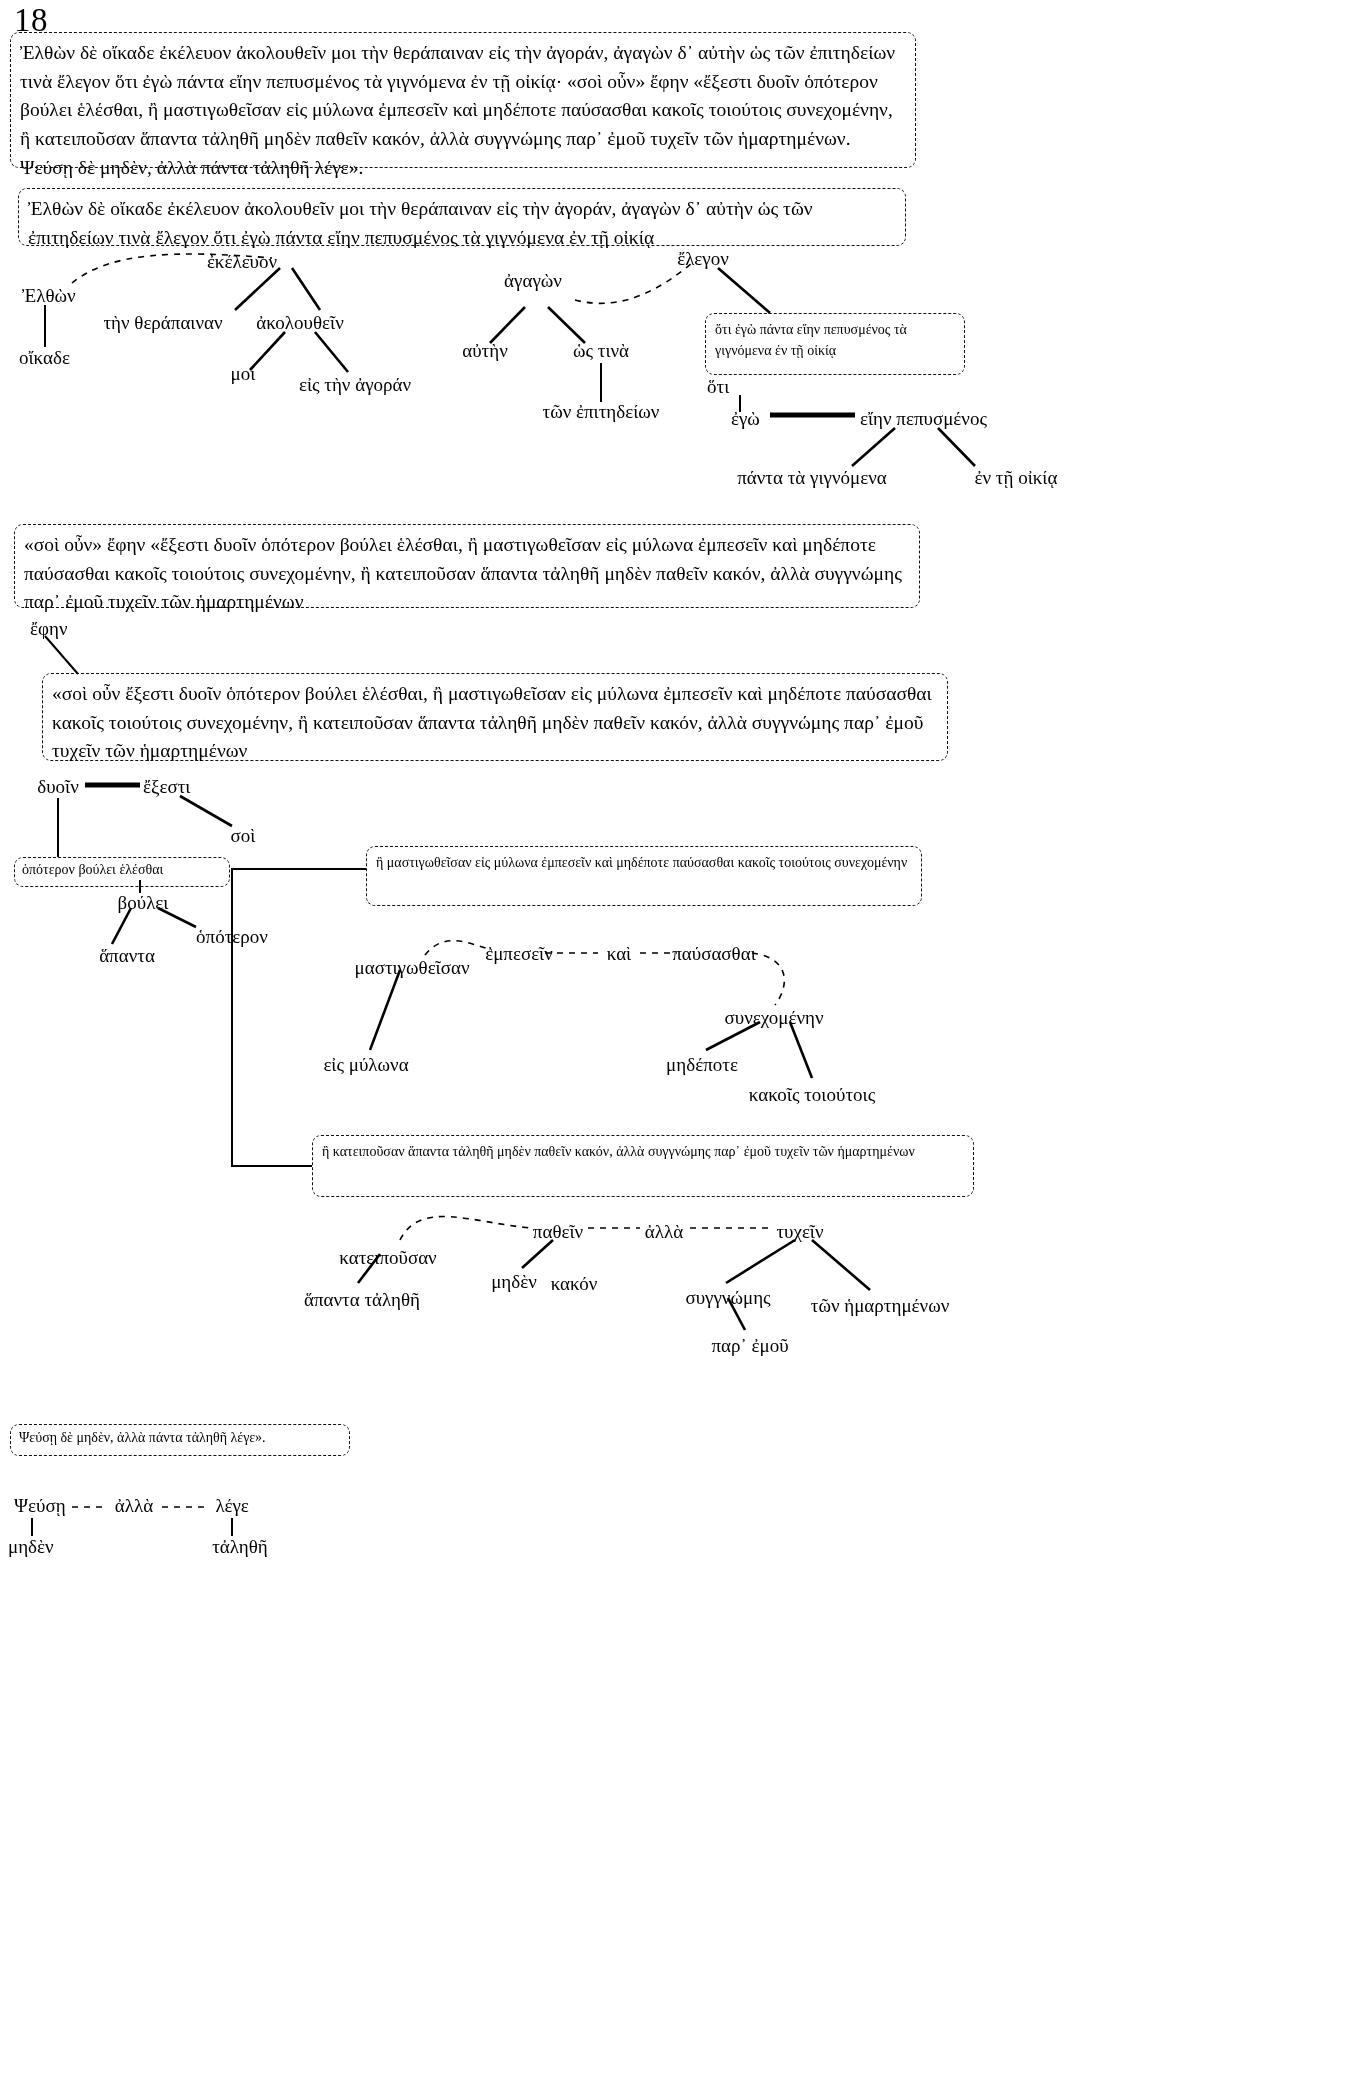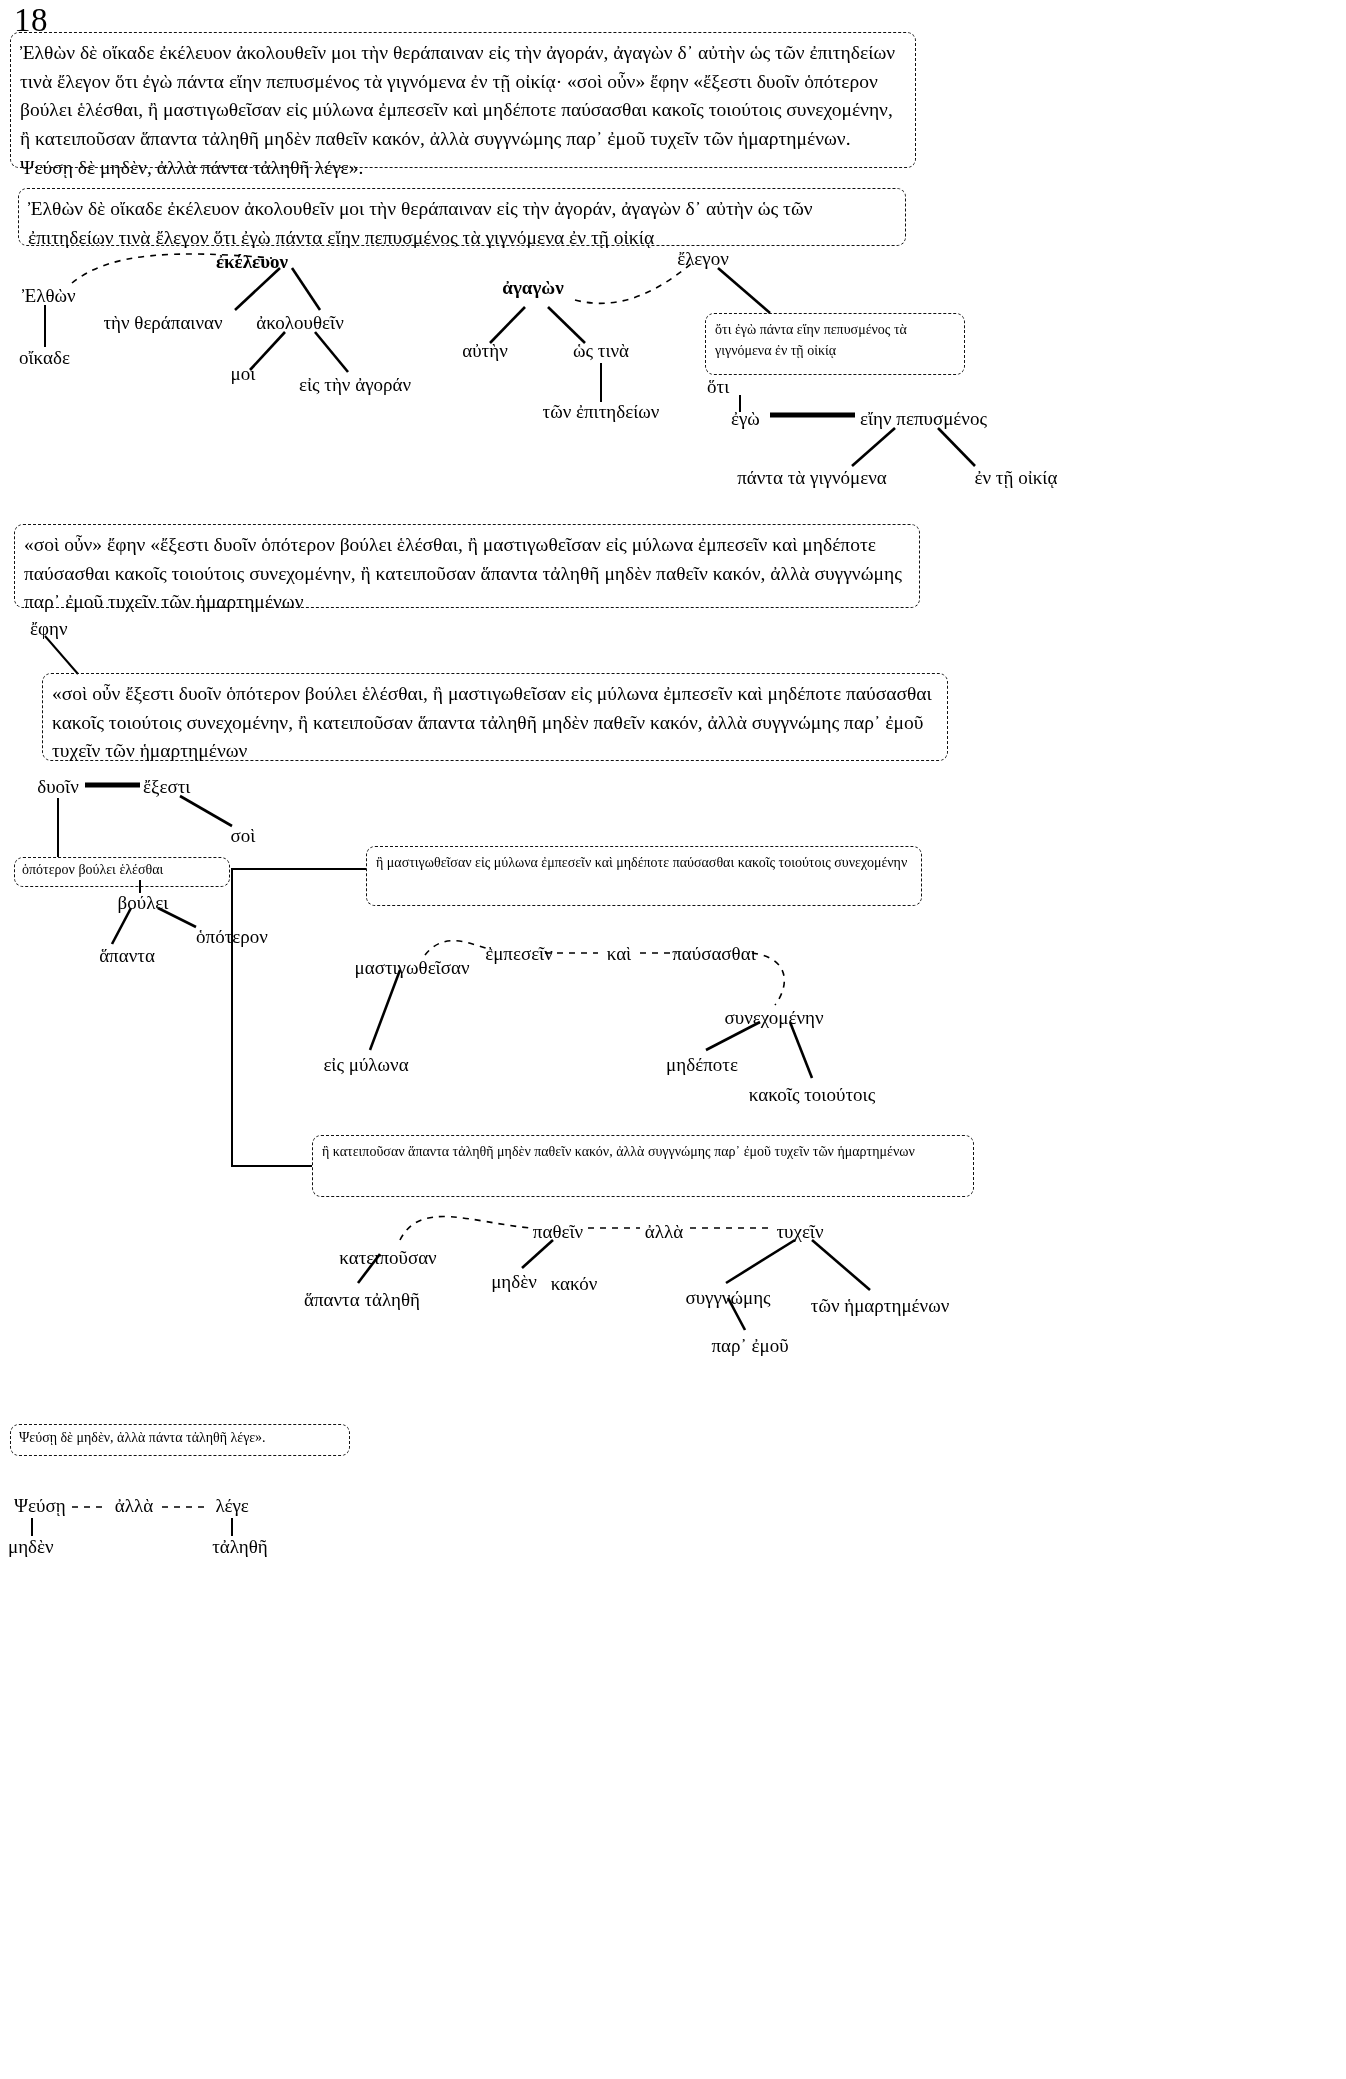--- a/index.html
+++ b/index.html
@@ -132,29 +132,29 @@
     <line class="dashE" x1="72" y1="1507" x2="105" y2="1507"></line>
     <line class="dashE" x1="162" y1="1507" x2="205" y2="1507"></line>
     <line class="solidT" x1="32" y1="1518" x2="32" y2="1536"></line>
     <line class="solidT" x1="232" y1="1518" x2="232" y2="1536"></line>
   </svg>
 
   <div class="sbox" style="left:10px; top:32px; width:906px; height:136px;">Ἐλθὼν δὲ οἴκαδε ἐκέλευον ἀκολουθεῖν μοι τὴν θεράπαιναν εἰς τὴν ἀγοράν, ἀγαγὼν δ᾽ αὐτὴν ὡς τῶν ἐπιτηδείων τινὰ ἔλεγον ὅτι ἐγὼ πάντα εἴην πεπυσμένος τὰ γιγνόμενα ἐν τῇ οἰκίᾳ· «σοὶ οὖν» ἔφην «ἔξεστι δυοῖν ὁπότερον βούλει ἑλέσθαι, ἢ μαστιγωθεῖσαν εἰς μύλωνα ἐμπεσεῖν καὶ μηδέποτε παύσασθαι κακοῖς τοιούτοις συνεχομένην, ἢ κατειποῦσαν ἅπαντα τἀληθῆ μηδὲν παθεῖν κακόν, ἀλλὰ συγγνώμης παρ᾽ ἐμοῦ τυχεῖν τῶν ἡμαρτημένων. Ψεύσῃ δὲ μηδὲν, ἀλλὰ πάντα τἀληθῆ λέγε».</div>
 
   <div class="sbox" style="left:18px; top:188px; width:888px; height:58px;">Ἐλθὼν δὲ οἴκαδε ἐκέλευον ἀκολουθεῖν μοι τὴν θεράπαιναν εἰς τὴν ἀγοράν, ἀγαγὼν δ᾽ αὐτὴν ὡς τῶν ἐπιτηδείων τινὰ ἔλεγον ὅτι ἐγὼ πάντα εἴην πεπυσμένος τὰ γιγνόμενα ἐν τῇ οἰκίᾳ</div>
 
-  <div class="node" style="left:252px; top:252px;font-weight:bold;">ἐκέλευον</div>
+  <div class="node" style="left:242px; top:252px;">ἐκέλευον</div>
   <div class="node left" style="left:22px; top:286px;">Ἐλθὼν</div>
   <div class="node left" style="left:19px; top:348px;">οἴκαδε</div>
   <div class="node" style="left:163px; top:313px;">τὴν θεράπαιναν</div>
   <div class="node" style="left:300px; top:313px;">ἀκολουθεῖν</div>
   <div class="node" style="left:243px; top:364px;">μοι</div>
   <div class="node" style="left:355px; top:375px;">εἰς τὴν ἀγοράν</div>
 
-  <div class="node" style="left:533px; top:278px;font-weight:bold;">ἀγαγὼν</div>
+  <div class="node" style="left:533px; top:271px;">ἀγαγὼν</div>
   <div class="node" style="left:485px; top:341px;">αὐτὴν</div>
   <div class="node" style="left:601px; top:341px;">ὡς  τινὰ</div>
   <div class="node" style="left:601px; top:402px;">τῶν ἐπιτηδείων</div>
 
   <div class="node" style="left:703px; top:249px;">ἔλεγον</div>
 
   <div class="sbox thin" style="left:705px; top:313px; width:260px; height:62px;">ὅτι ἐγὼ πάντα εἴην πεπυσμένος τὰ γιγνόμενα ἐν τῇ οἰκίᾳ</div>
 
   <div class="node left" style="left:707px; top:377px;">ὅτι</div>
   <div class="node left" style="left:731px; top:409px;">ἐγὼ</div>

